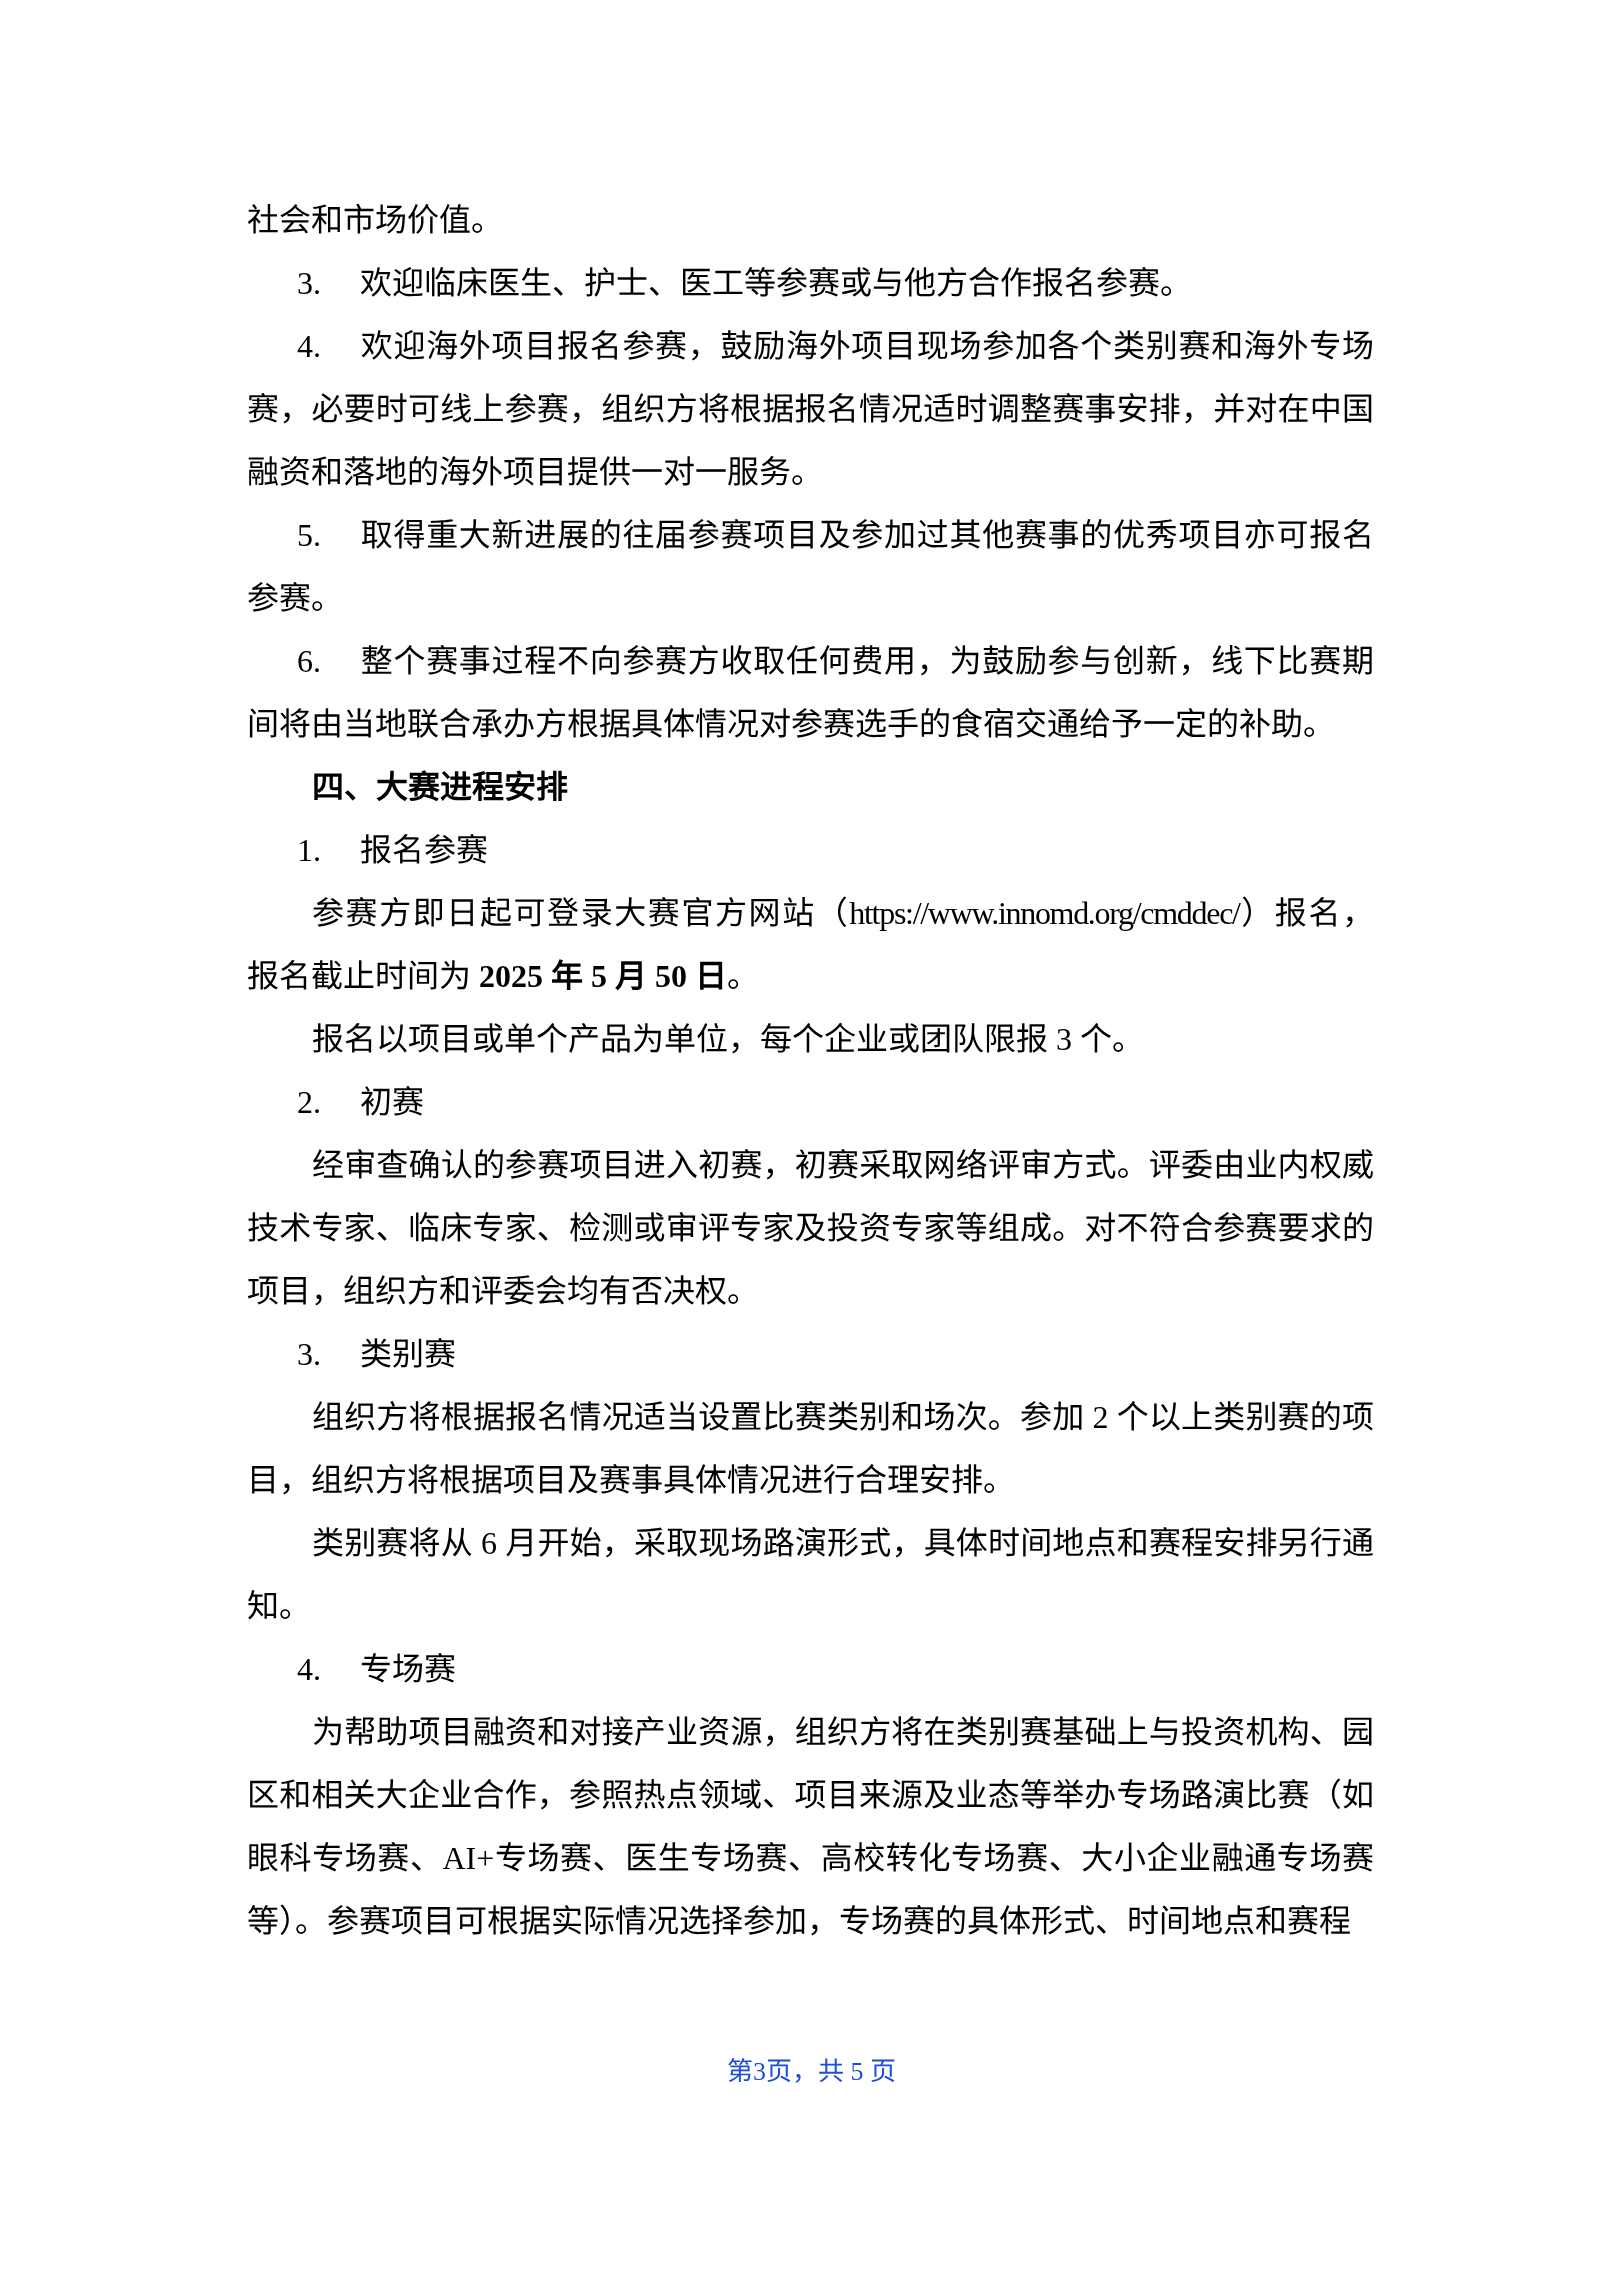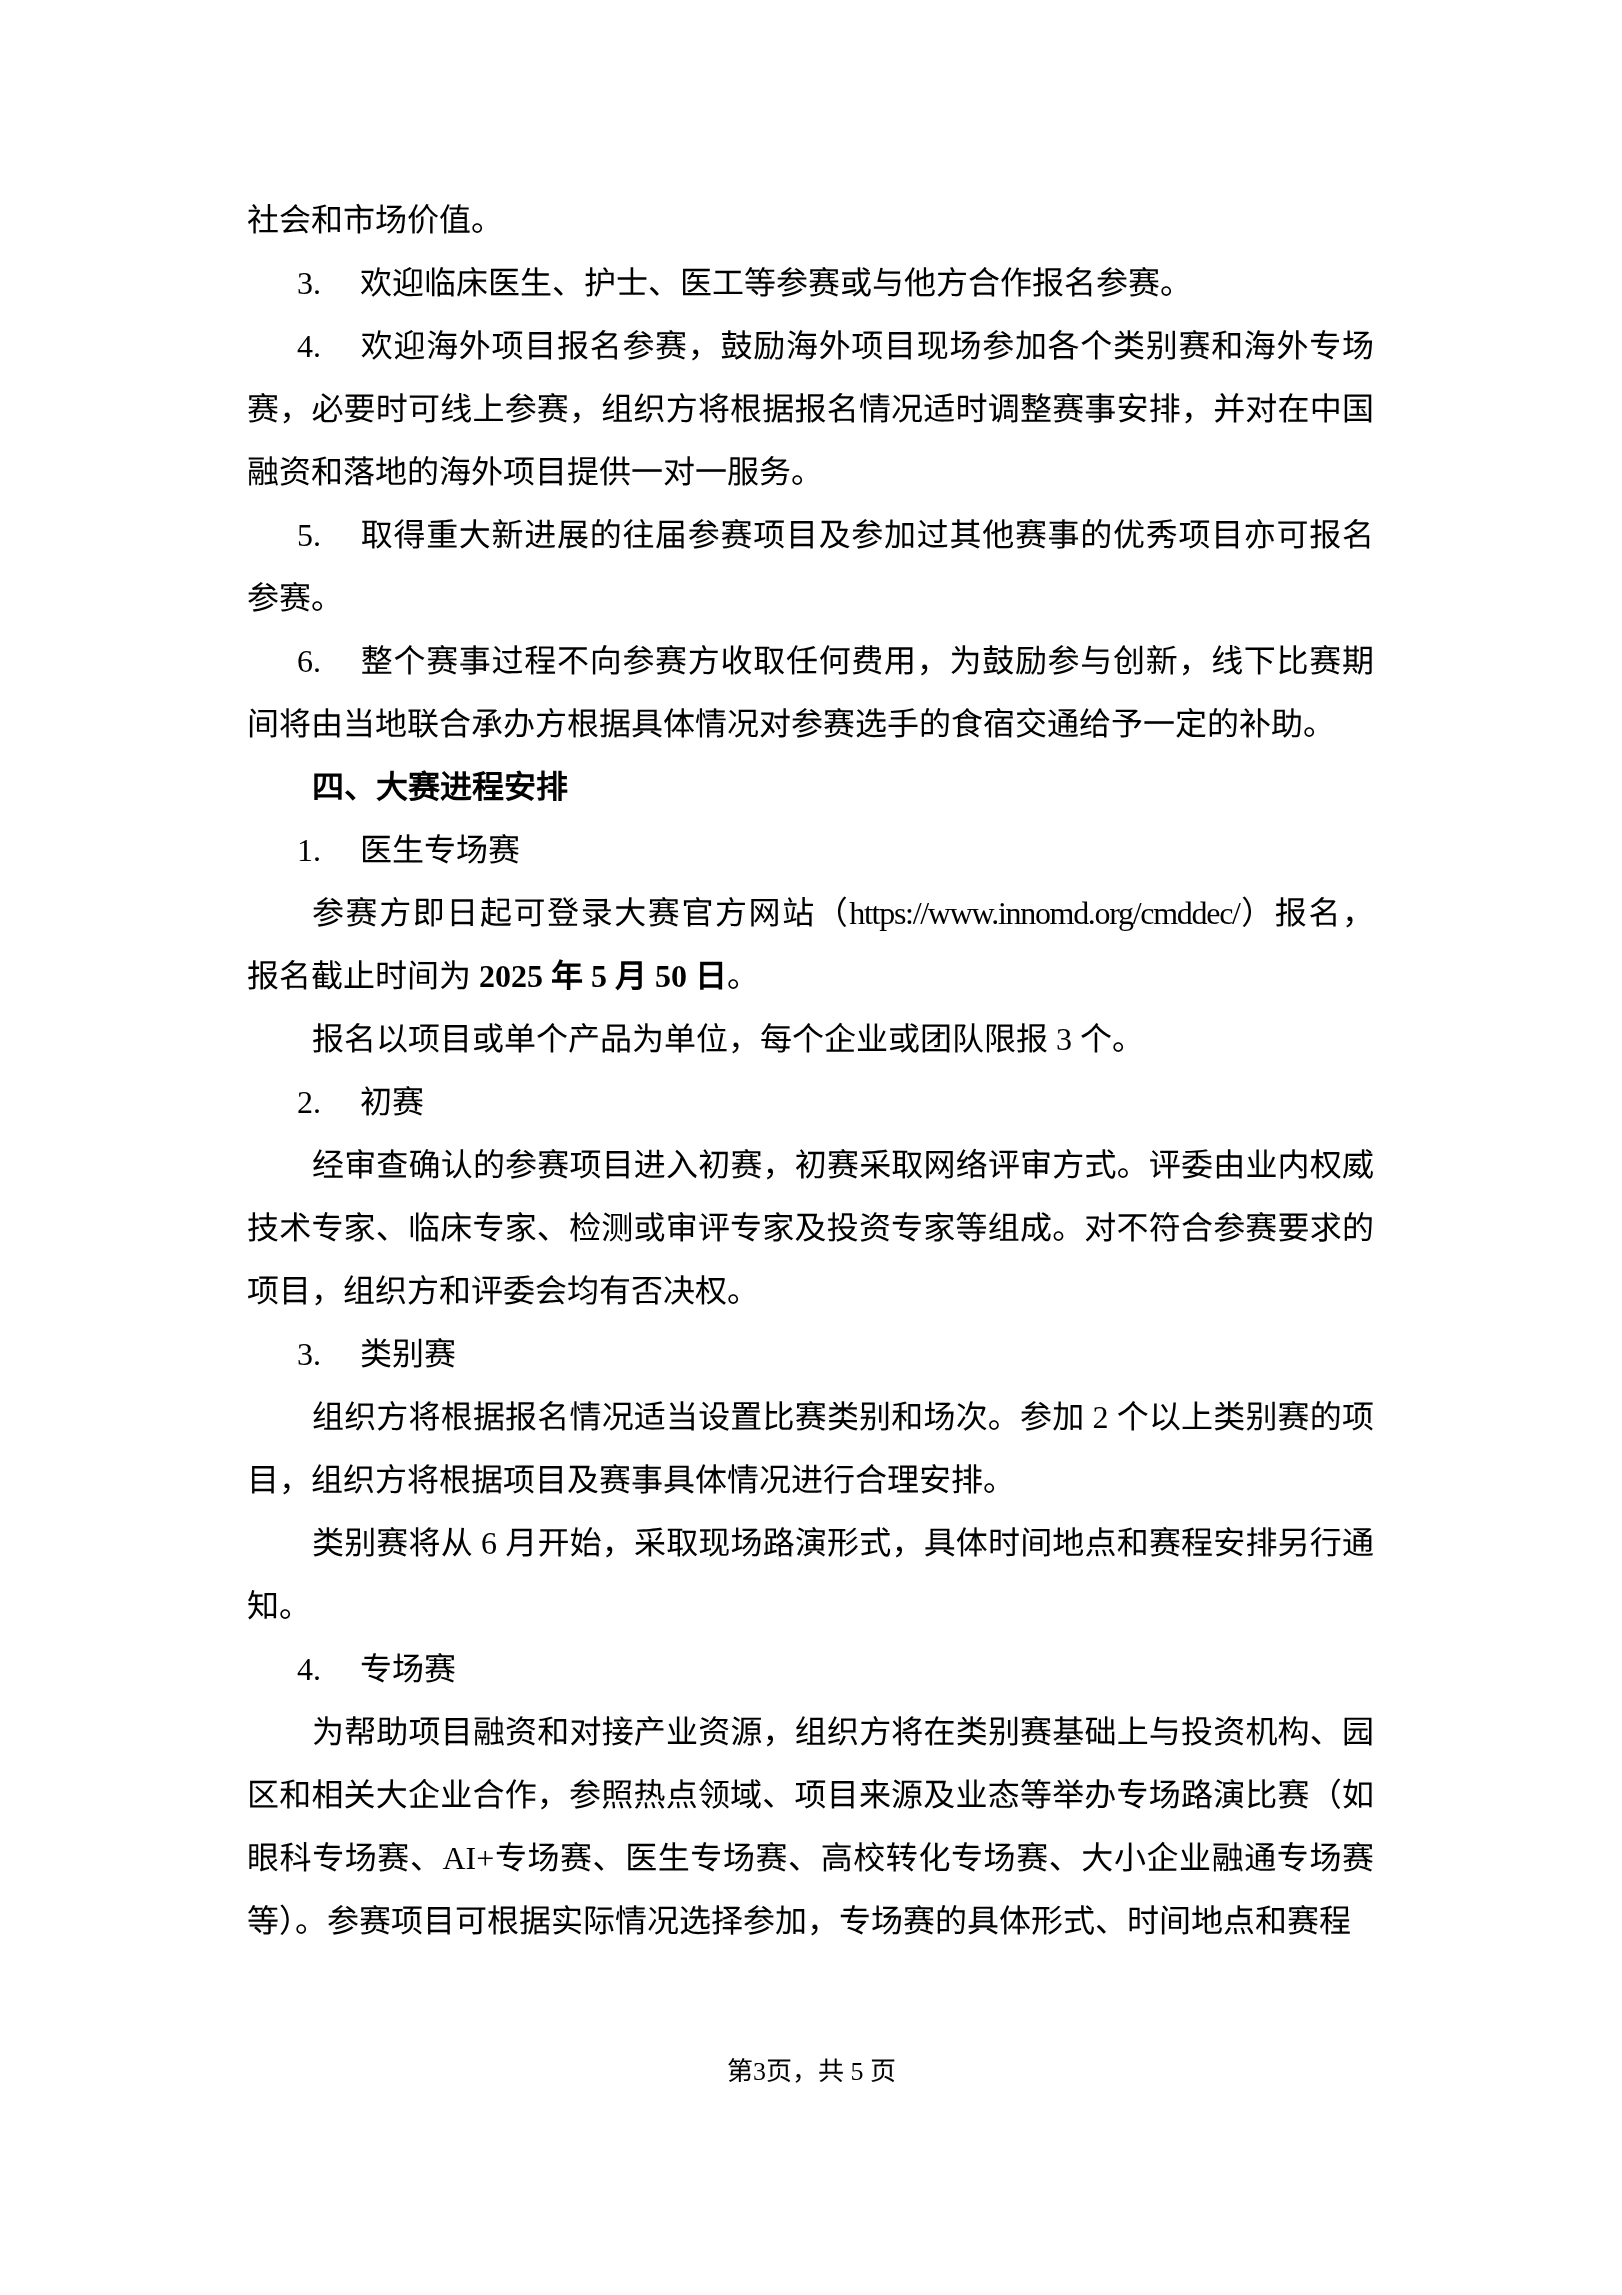--- a/index.html
+++ b/index.html
@@ -43,35 +43,35 @@
   .bold { font-weight: 700; }
   .url { letter-spacing: -1.3px; }
   .footer {
     position: absolute;
     left: 0;
     top: 2055px;
     width: 100%;
     text-align: center;
     font-size: 26px;
     line-height: 34px;
-    color: #000000;
+    color: #1d4ed8;
   }
 </style>
 </head>
 <body>
 
 <div class="page">
   <main class="content">
       <p class="para continuation"><span>社会和市场价值。</span></p>
       <p class="para numbered"><span class="num">3.</span><span>欢迎临床医生、护士、医工等参赛或与他方合作报名参赛。</span></p>
       <p class="para numbered"><span class="num">4.</span><span>欢迎海外项目报名参赛，鼓励海外项目现场参加各个类别赛和海外专场赛，必要时可线上参赛，组织方将根据报名情况适时调整赛事安排，并对在中国融资和落地的海外项目提供一对一服务。</span></p>
       <p class="para numbered"><span class="num">5.</span><span>取得重大新进展的往届参赛项目及参加过其他赛事的优秀项目亦可报名参赛。</span></p>
       <p class="para numbered"><span class="num">6.</span><span>整个赛事过程不向参赛方收取任何费用，为鼓励参与创新，线下比赛期间将由当地联合承办方根据具体情况对参赛选手的食宿交通给予一定的补助。</span></p>
       <p class="para heading"><span>四、大赛进程安排</span></p>
-      <p class="para numbered"><span class="num">1.</span><span>医生专场赛</span></p>
+      <p class="para numbered"><span class="num">1.</span><span>报名参赛</span></p>
       <p class="para body"><span>参赛方即日起可登录大赛官方网站（</span><span class="url">https://www.innomd.org/cmddec/</span><span>）报名，报名截止时间为 </span><span class="bold">2025 年 5 月 50 日</span><span>。</span></p>
       <p class="para body"><span>报名以项目或单个产品为单位，每个企业或团队限报 3 个。</span></p>
       <p class="para numbered"><span class="num">2.</span><span>初赛</span></p>
       <p class="para body"><span>经审查确认的参赛项目进入初赛，初赛采取网络评审方式。评委由业内权威技术专家、临床专家、检测或审评专家及投资专家等组成。对不符合参赛要求的项目，组织方和评委会均有否决权。</span></p>
       <p class="para numbered"><span class="num">3.</span><span>类别赛</span></p>
       <p class="para body"><span>组织方将根据报名情况适当设置比赛类别和场次。参加 2 个以上类别赛的项目，组织方将根据项目及赛事具体情况进行合理安排。</span></p>
       <p class="para body"><span>类别赛将从 6 月开始，采取现场路演形式，具体时间地点和赛程安排另行通知。</span></p>
       <p class="para numbered"><span class="num">4.</span><span>专场赛</span></p>
       <p class="para body"><span>为帮助项目融资和对接产业资源，组织方将在类别赛基础上与投资机构、园区和相关大企业合作，参照热点领域、项目来源及业态等举办专场路演比赛（如眼科专场赛、AI+专场赛、医生专场赛、高校转化专场赛、大小企业融通专场赛等）。参赛项目可根据实际情况选择参加，专场赛的具体形式、时间地点和赛程</span></p>
     </main>

